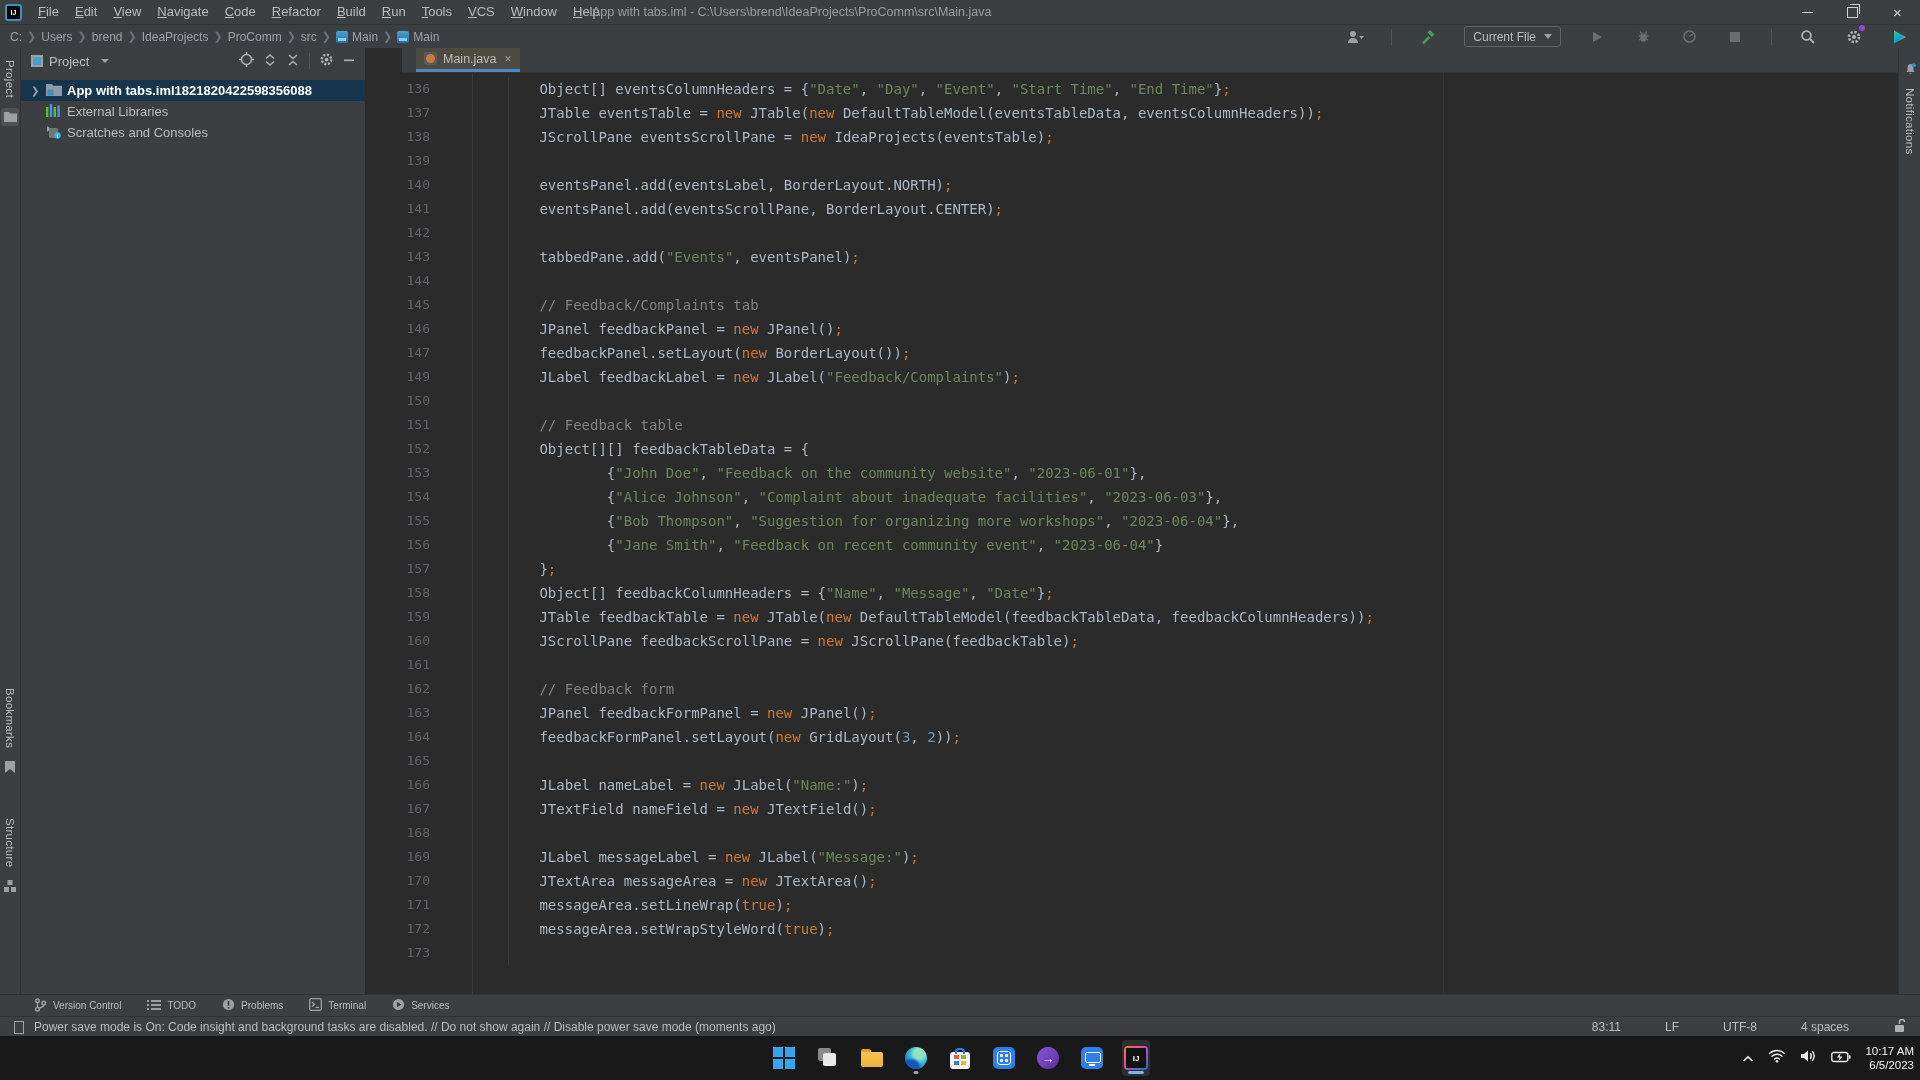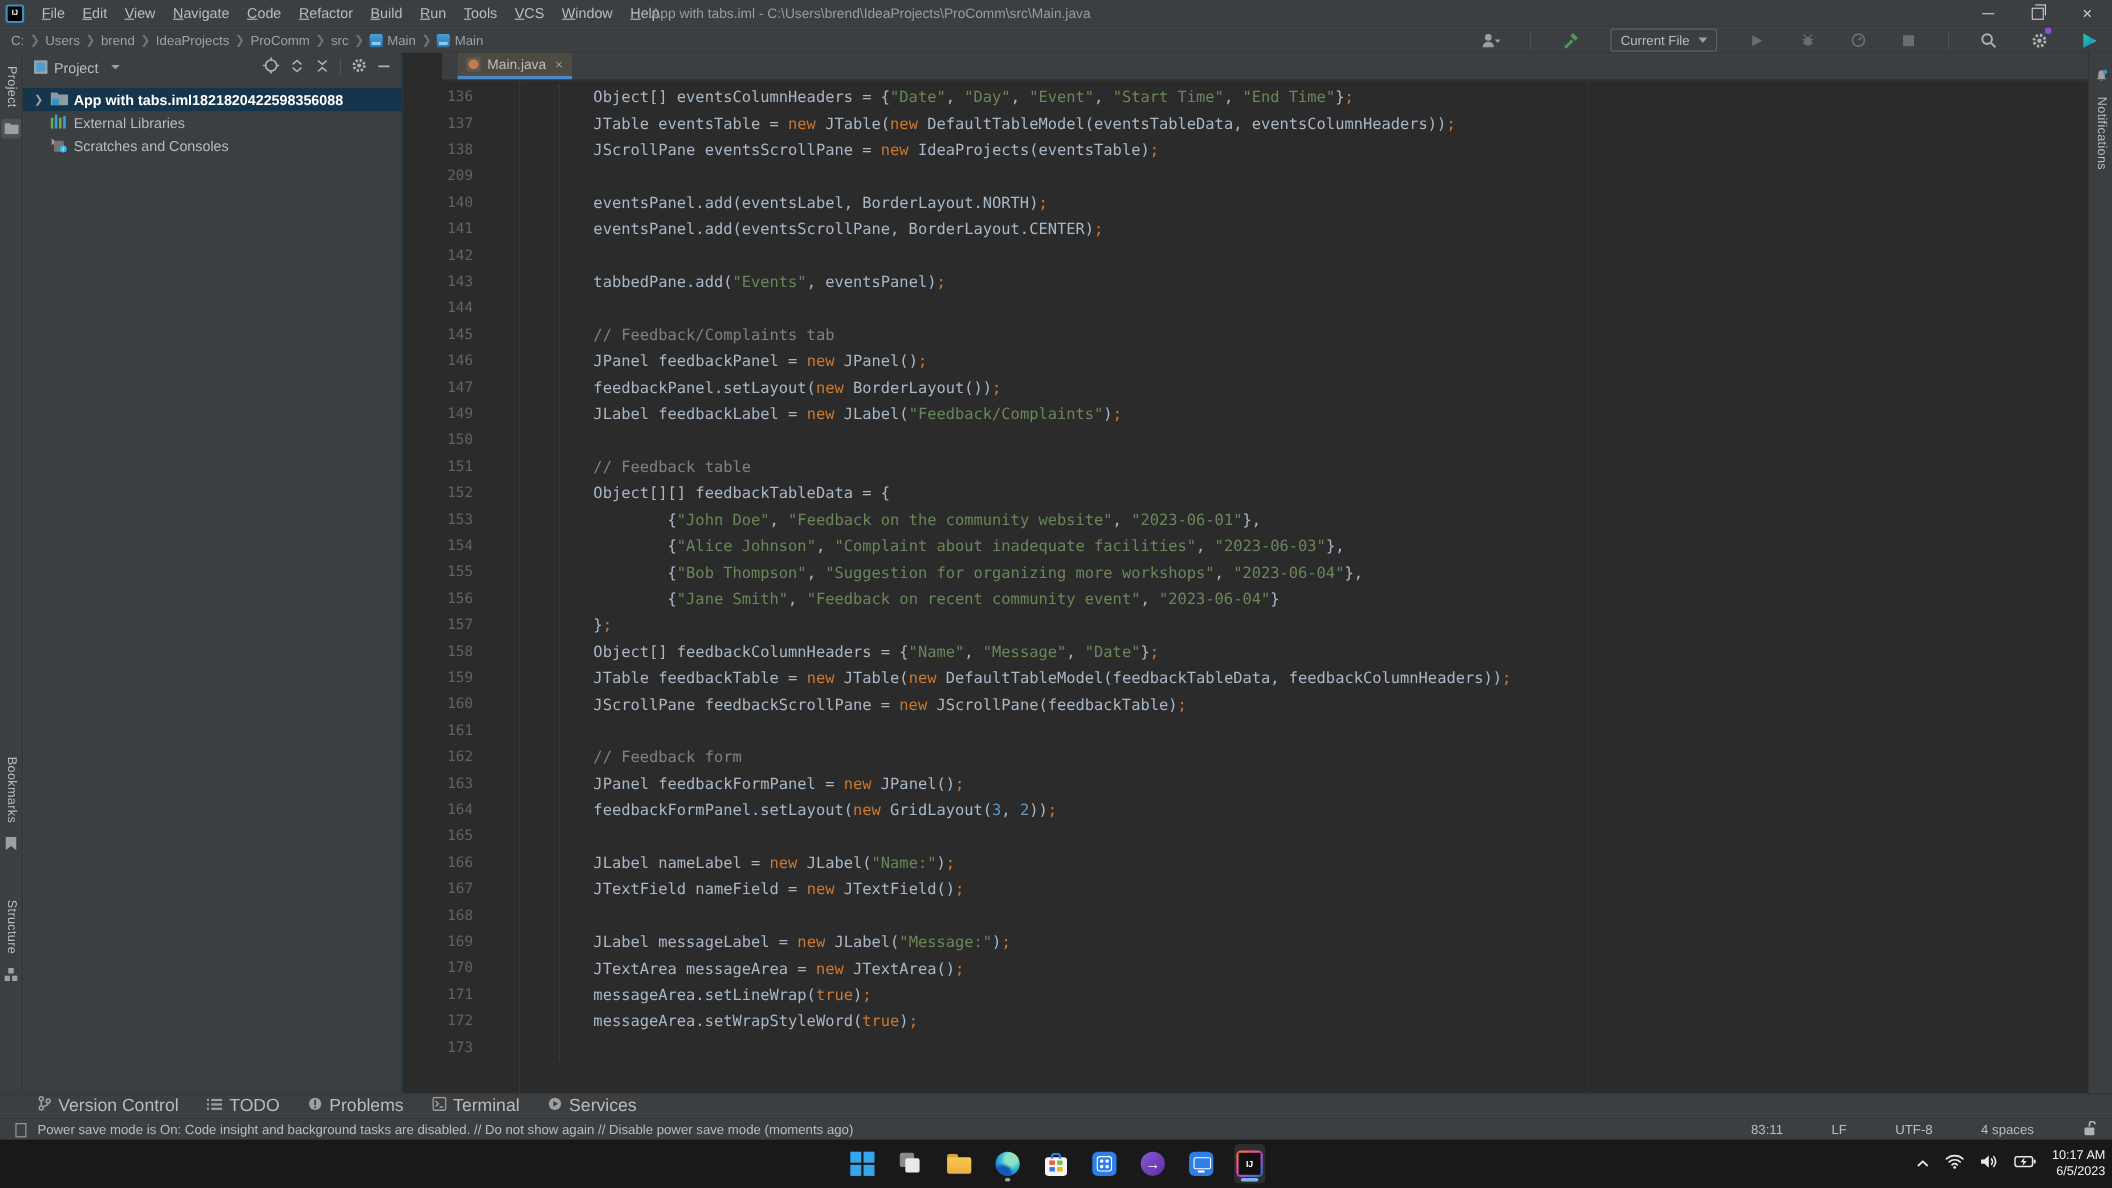--- a/index.html
+++ b/index.html
@@ -71,21 +71,21 @@
   .lnum{width:70px;flex:none;text-align:right;padding-right:42px;box-sizing:border-box;color:#606366;font-size:13px;}
   .ltext{font-size:14px;}
   .tk-p{color:#a9b7c6}.tk-k{color:#cc7832}.tk-s{color:#6a8759}.tk-n{color:#6897bb}.tk-c{color:#808080}
   .gutter-border{position:absolute;left:70px;top:0;width:1px;height:100%;background:#393b3d;}
   .indent-guide{position:absolute;left:106px;top:4px;width:1px;height:888px;background:#383838;}
   .margin-guide{position:absolute;left:1041px;top:0;width:1px;height:100%;background:#333333;}
   .vscroll{position:absolute;right:3px;top:560px;width:11px;height:168px;background:rgba(120,123,126,.45);border-radius:5px;}
 
   
   .twbar{left:0;top:994px;width:1920px;height:22px;background:#3c3f41;border-top:1px solid #323232;display:flex;align-items:center;gap:26px;padding-left:34px;box-sizing:border-box;}
-  .twbtn{display:flex;align-items:center;gap:6px;color:#bbbbbb;font-size:16px;}
+  .twbtn{display:flex;align-items:center;gap:6px;color:#bbbbbb;font-size:10px;}
 
   
   .statusbar{left:0;top:1016px;width:1920px;height:20px;background:#3c3f41;border-top:1px solid #323232;display:flex;align-items:center;color:#bbbbbb;font-size:12px;}
   .sb-left{display:flex;align-items:center;gap:10px;padding-left:14px;}
   .sb-right{margin-left:auto;display:flex;align-items:center;gap:44px;padding-right:14px;}
   .sb-pageicon{width:10px;height:13px;border:1px solid #9da0a2;box-sizing:border-box;}
 
   
   .taskbar{left:0;top:1036px;width:1920px;height:44px;background:#191919;display:flex;align-items:center;}
   .tb-center{position:absolute;left:50%;transform:translateX(-50%);display:flex;align-items:center;gap:16px;}
@@ -369,21 +369,21 @@
       </div>
       <div class="tab-kebab">⋮</div>
     </div>
     <div class="code-wrap">
       <div class="indent-guide"></div>
       <div class="margin-guide"></div>
       <div class="code-lines" id="code-lines">
           <div class="cline"><span class="lnum">136</span><span class="ltext"><span class="tk-p">        Object[] eventsColumnHeaders = {</span><span class="tk-s">"Date"</span><span class="tk-p">, </span><span class="tk-s">"Day"</span><span class="tk-p">, </span><span class="tk-s">"Event"</span><span class="tk-p">, </span><span class="tk-s">"Start Time"</span><span class="tk-p">, </span><span class="tk-s">"End Time"</span><span class="tk-p">}</span><span class="tk-k">;</span></span></div>
           <div class="cline"><span class="lnum">137</span><span class="ltext"><span class="tk-p">        JTable eventsTable = </span><span class="tk-k">new</span><span class="tk-p"> JTable(</span><span class="tk-k">new</span><span class="tk-p"> DefaultTableModel(eventsTableData, eventsColumnHeaders))</span><span class="tk-k">;</span></span></div>
           <div class="cline"><span class="lnum">138</span><span class="ltext"><span class="tk-p">        JScrollPane eventsScrollPane = </span><span class="tk-k">new</span><span class="tk-p"> IdeaProjects(eventsTable)</span><span class="tk-k">;</span></span></div>
-          <div class="cline"><span class="lnum">209</span><span class="ltext"></span></div>
+          <div class="cline"><span class="lnum">139</span><span class="ltext"></span></div>
           <div class="cline"><span class="lnum">140</span><span class="ltext"><span class="tk-p">        eventsPanel.add(eventsLabel, BorderLayout.NORTH)</span><span class="tk-k">;</span></span></div>
           <div class="cline"><span class="lnum">141</span><span class="ltext"><span class="tk-p">        eventsPanel.add(eventsScrollPane, BorderLayout.CENTER)</span><span class="tk-k">;</span></span></div>
           <div class="cline"><span class="lnum">142</span><span class="ltext"></span></div>
           <div class="cline"><span class="lnum">143</span><span class="ltext"><span class="tk-p">        tabbedPane.add(</span><span class="tk-s">"Events"</span><span class="tk-p">, eventsPanel)</span><span class="tk-k">;</span></span></div>
           <div class="cline"><span class="lnum">144</span><span class="ltext"></span></div>
           <div class="cline"><span class="lnum">145</span><span class="ltext"><span class="tk-c">        // Feedback/Complaints tab</span></span></div>
           <div class="cline"><span class="lnum">146</span><span class="ltext"><span class="tk-p">        JPanel feedbackPanel = </span><span class="tk-k">new</span><span class="tk-p"> JPanel()</span><span class="tk-k">;</span></span></div>
           <div class="cline"><span class="lnum">147</span><span class="ltext"><span class="tk-p">        feedbackPanel.setLayout(</span><span class="tk-k">new</span><span class="tk-p"> BorderLayout())</span><span class="tk-k">;</span></span></div>
           <div class="cline"><span class="lnum">149</span><span class="ltext"><span class="tk-p">        JLabel feedbackLabel = </span><span class="tk-k">new</span><span class="tk-p"> JLabel(</span><span class="tk-s">"Feedback/Complaints"</span><span class="tk-p">)</span><span class="tk-k">;</span></span></div>
           <div class="cline"><span class="lnum">150</span><span class="ltext"></span></div>

